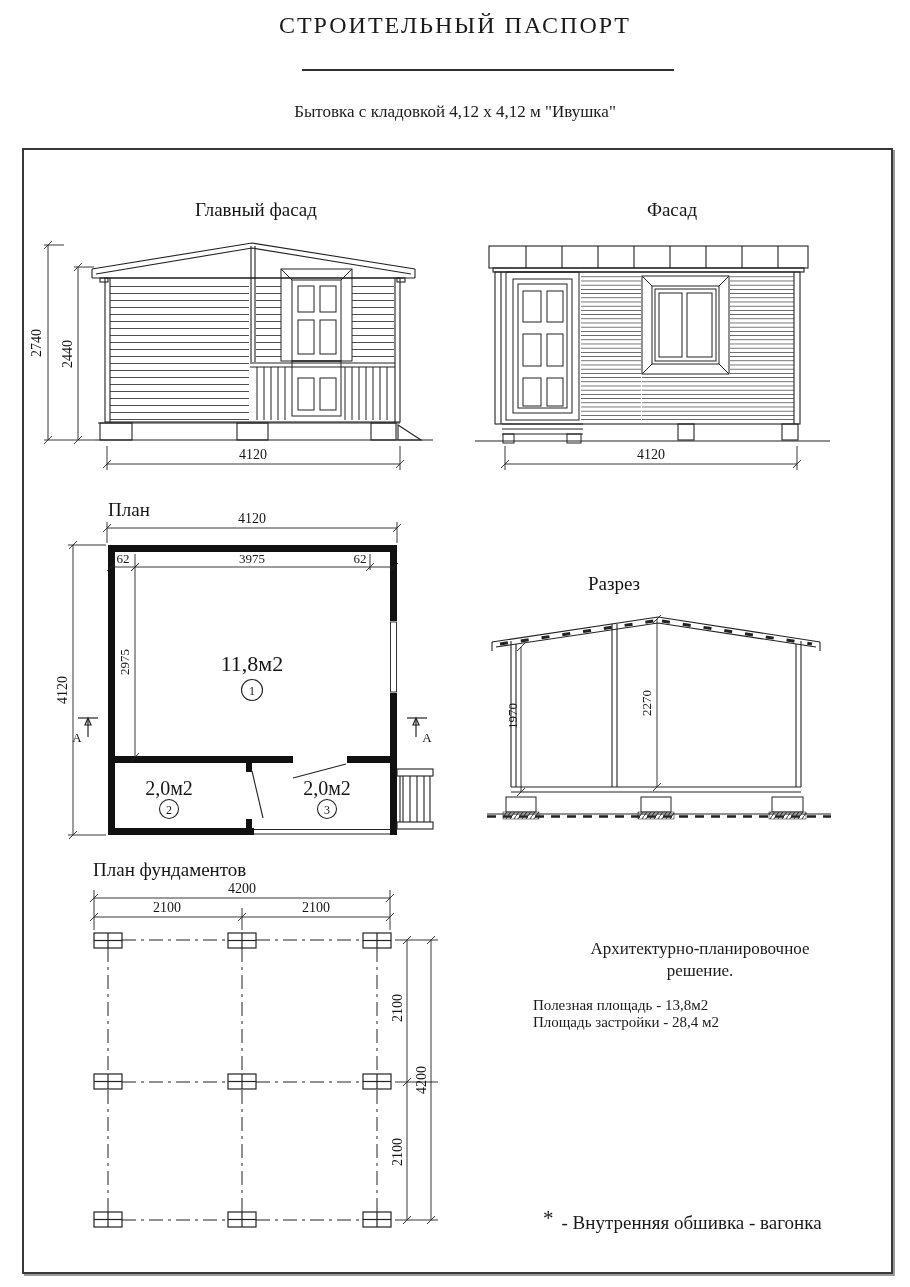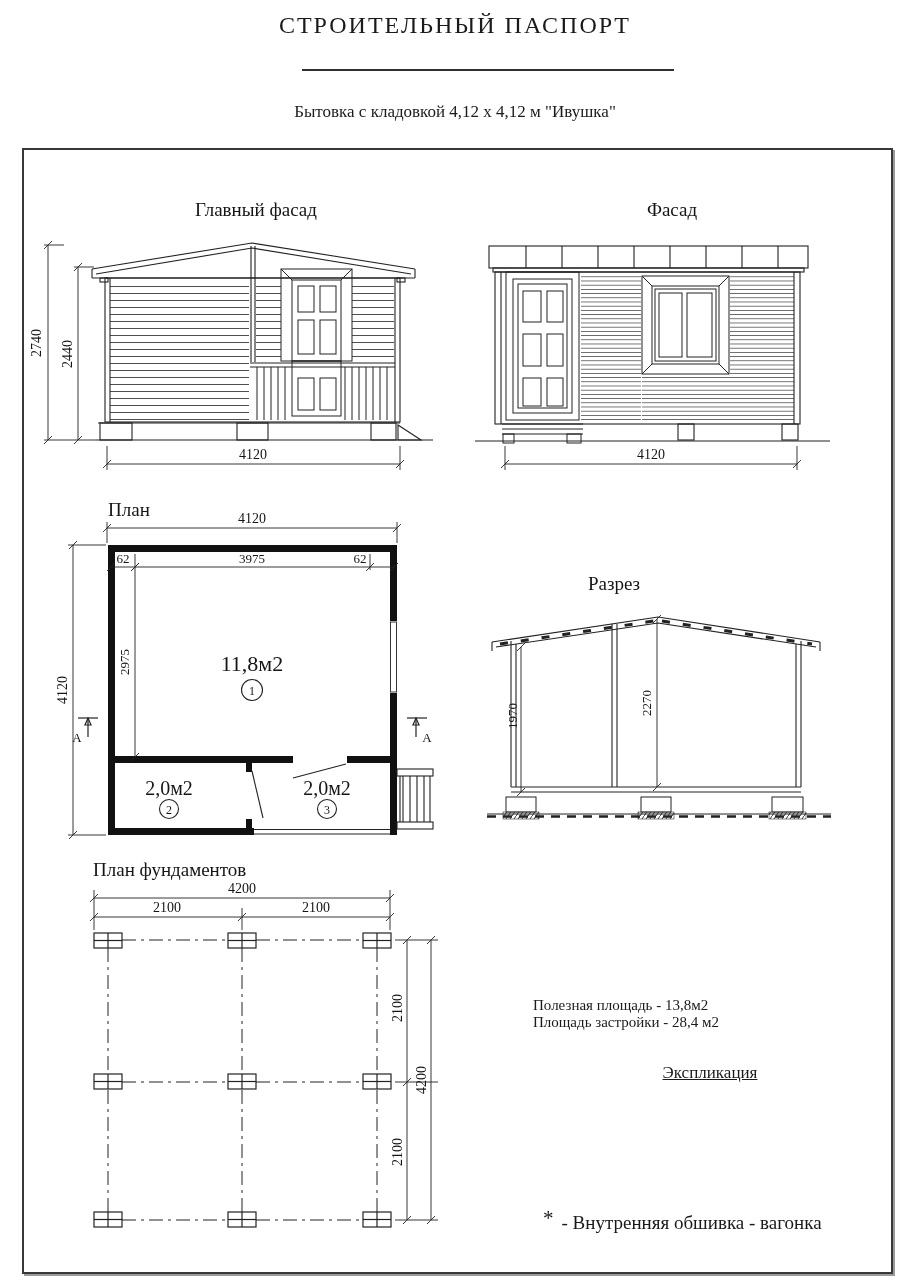--- a/index.html
+++ b/index.html
@@ -419,24 +419,25 @@
       <line x1="427" y1="1224" x2="435" y2="1216"></line>
     </g>
     <text class="t14" x="242" y="893" text-anchor="middle">4200</text>
     <text class="t14" x="167" y="912" text-anchor="middle">2100</text>
     <text class="t14" x="316" y="912" text-anchor="middle">2100</text>
     <text class="t14" transform="rotate(-90 402 1008)" x="402" y="1008" text-anchor="middle">2100</text>
     <text class="t14" transform="rotate(-90 426 1080)" x="426" y="1080" text-anchor="middle">4200</text>
     <text class="t14" transform="rotate(-90 402 1152)" x="402" y="1152" text-anchor="middle">2100</text>
   </svg>
 
+  <div class="notes" id="notes-h">
+    <div>Архитектурно-планировочное</div>
+    <div>решение.</div>
+  </div>
   <div class="notes" id="notes-areas">
     <div>Полезная площадь - 13,8м2</div>
     <div>Площадь застройки - 28,4 м2</div>
   </div>
-  <div class="notes" id="notes-expl">
-    <span>Экспликация</span>
-  </div>
   <div class="notes" id="notes-foot">
     <span class="star">*</span><span>- Внутренняя обшивка - вагонка</span>
   </div>
 
 </div>
 
 </body></html>

